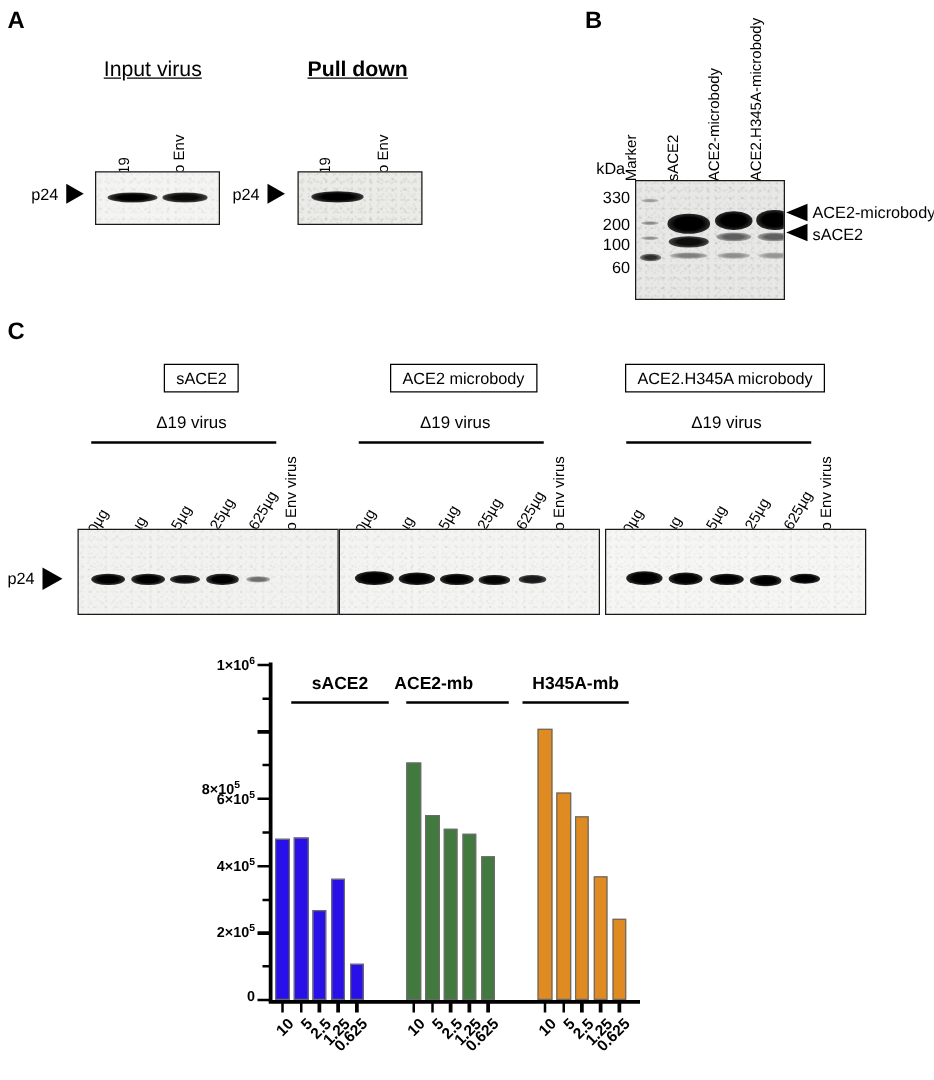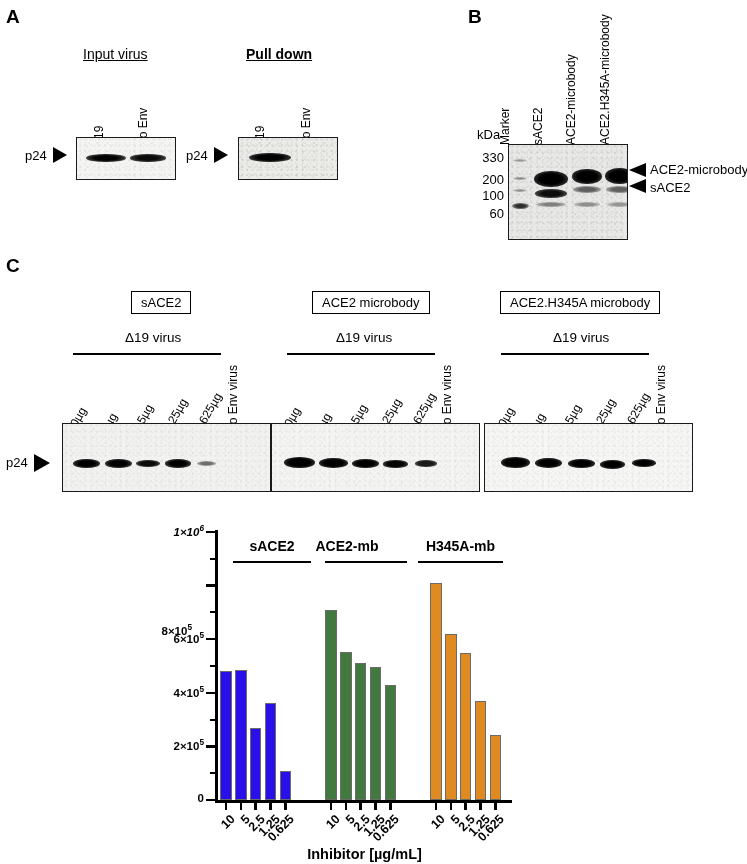--- a/index.html
+++ b/index.html
@@ -3,21 +3,21 @@
 <meta charset="utf-8">
 <style>
   html,body{margin:0;padding:0;background:#ffffff;}
   body{
     width:747px;height:864px;position:relative;overflow:hidden;
     font-family:"Liberation Sans","DejaVu Sans",sans-serif;
     color:#000;
   }
   .abs{position:absolute;}
   .panel-letter{font-size:19px;font-weight:bold;letter-spacing:0;}
-  .ttl-ul{font-size:14px;text-decoration:underline;white-space:nowrap;}
+  .ttl-ul{font-size:17px;text-decoration:underline;white-space:nowrap;}
   .lane-lbl{
     font-size:12px;white-space:nowrap;
     transform-origin:left bottom;
     transform:rotate(-60deg);
   }
   .lane-lbl-90{
     font-size:12px;white-space:nowrap;
     transform-origin:left bottom;
     transform:rotate(-90deg);
   }
@@ -209,21 +209,21 @@
       <div class="abs ytick-lbl" style="left: 126px; top: 276px; width: 78px;">0</div>
       <div class="abs tick" style="left: 206px; top: 229.2px; width: 10px; height: 2.4px;"></div>
       <div class="abs ytick-lbl" style="left: 126px; top: 222.4px; width: 78px;">2×10<sup>5</sup></div>
       <div class="abs tick" style="left: 206px; top: 175.6px; width: 10px; height: 2.4px;"></div>
       <div class="abs ytick-lbl" style="left: 126px; top: 168.8px; width: 78px;">4×10<sup>5</sup></div>
       <div class="abs tick" style="left: 206px; top: 122px; width: 10px; height: 2.4px;"></div>
       <div class="abs ytick-lbl" style="left: 126px; top: 115.2px; width: 78px;">6×10<sup>5</sup></div>
       <div class="abs tick" style="left: 206px; top: 68.4px; width: 10px; height: 2.4px;"></div>
       <div class="abs ytick-lbl" style="left: 114px; top: 61.6px; width: 78px; margin-top: 45px;">8×10<sup>5</sup></div>
       <div class="abs tick" style="left: 206px; top: 14.8px; width: 10px; height: 2.4px;"></div>
-      <div class="abs ytick-lbl" style="left: 126px; top: 8px; width: 78px; font-style: italic;">1×10<sup>6</sup></div>
+      <div class="abs ytick-lbl" style="left: 126px; top: 8px; width: 78px;">1×10<sup>6</sup></div>
       <div class="abs tick" style="left: 210px; top: 256.1px; width: 6px; height: 2.2px;"></div>
       <div class="abs tick" style="left: 210px; top: 202.5px; width: 6px; height: 2.2px;"></div>
       <div class="abs tick" style="left: 210px; top: 148.9px; width: 6px; height: 2.2px;"></div>
       <div class="abs tick" style="left: 210px; top: 95.3px; width: 6px; height: 2.2px;"></div>
       <div class="abs tick" style="left: 210px; top: 41.7px; width: 6px; height: 2.2px;"></div>
     </div>
 
   <div class="abs grp-ttl" style="left:237px;top:22px;width:70px;text-align:center;">sACE2</div>
   <div class="abs rule" style="left:233px;top:45px;width:78px;"></div>
 
@@ -276,14 +276,13 @@
       <div class="abs tick" style="left: 449.511px; top: 286px; width: 2.4px; height: 8px;"></div>
       <div class="abs xtick-lbl" style="left: 404.711px; top: 296px; width: 48px;">5</div>
       <div class="abs tick" style="left: 464.423px; top: 286px; width: 2.4px; height: 8px;"></div>
       <div class="abs xtick-lbl" style="left: 419.623px; top: 296px; width: 48px;">2.5</div>
       <div class="abs tick" style="left: 479.335px; top: 286px; width: 2.4px; height: 8px;"></div>
       <div class="abs xtick-lbl" style="left: 434.535px; top: 296px; width: 48px;">1.25</div>
       <div class="abs tick" style="left: 494.247px; top: 286px; width: 2.4px; height: 8px;"></div>
       <div class="abs xtick-lbl" style="left: 449.447px; top: 296px; width: 48px;">0.625</div>
     </div>
 
-  <div class="abs axis-title" style="left:217px;top:330px;width:295px;text-align:center;">Inhibitor [µg/mL]</div>
 </div>
 
 </body></html>

